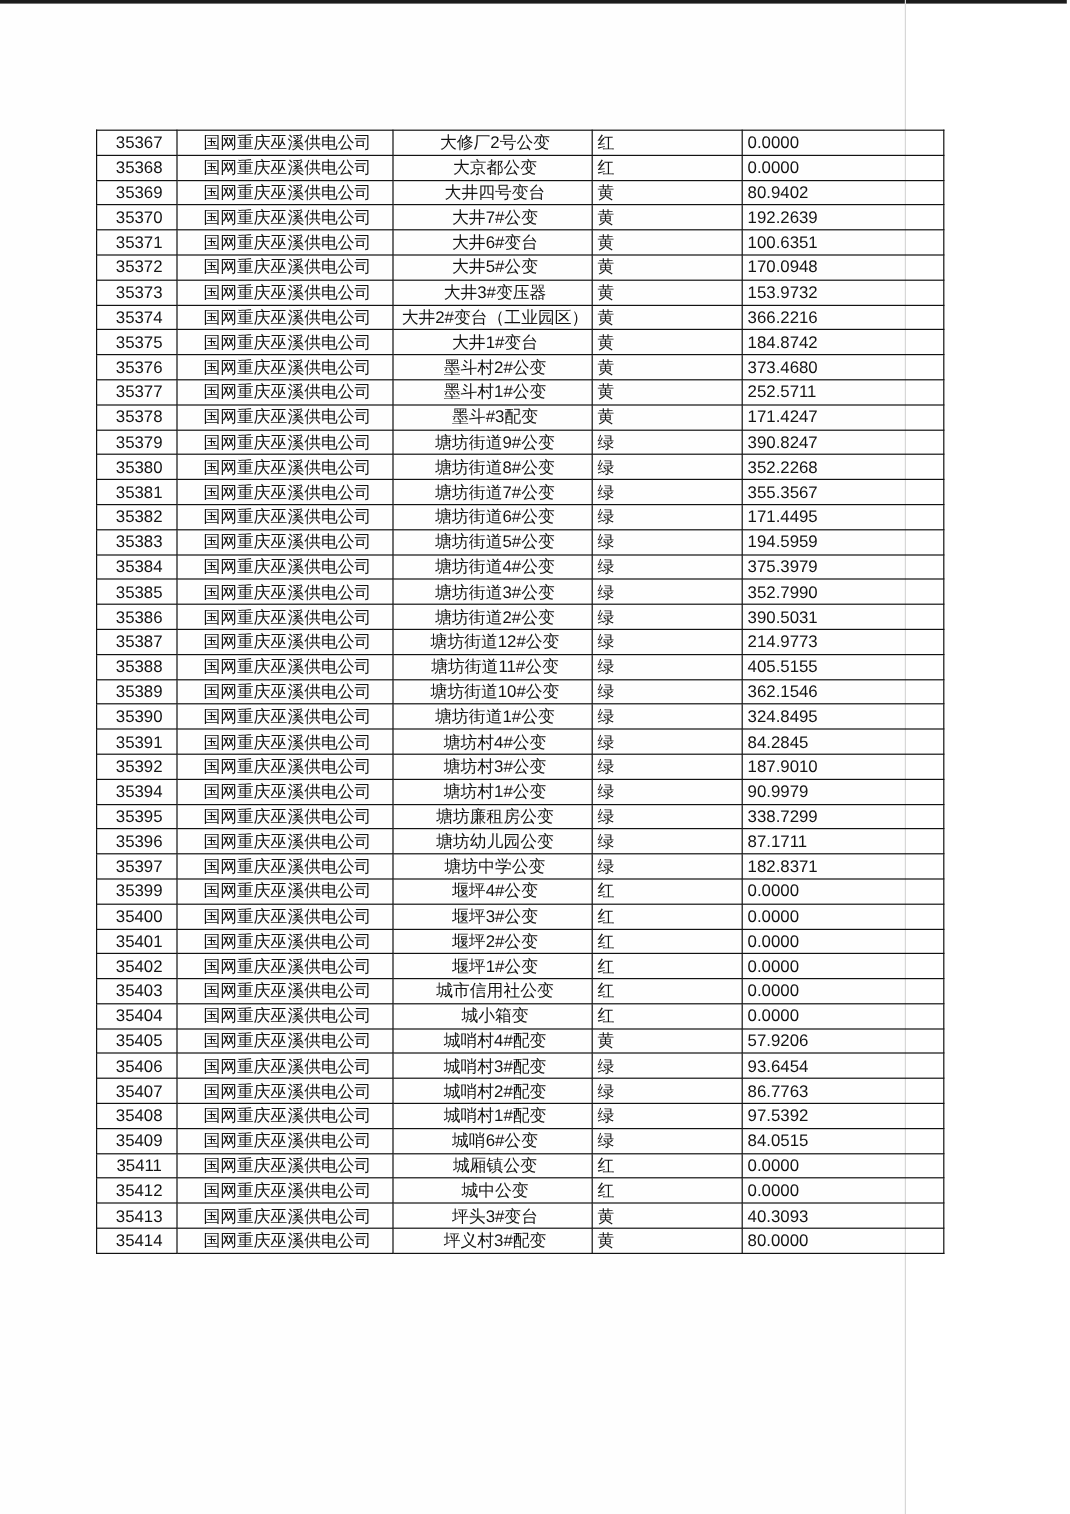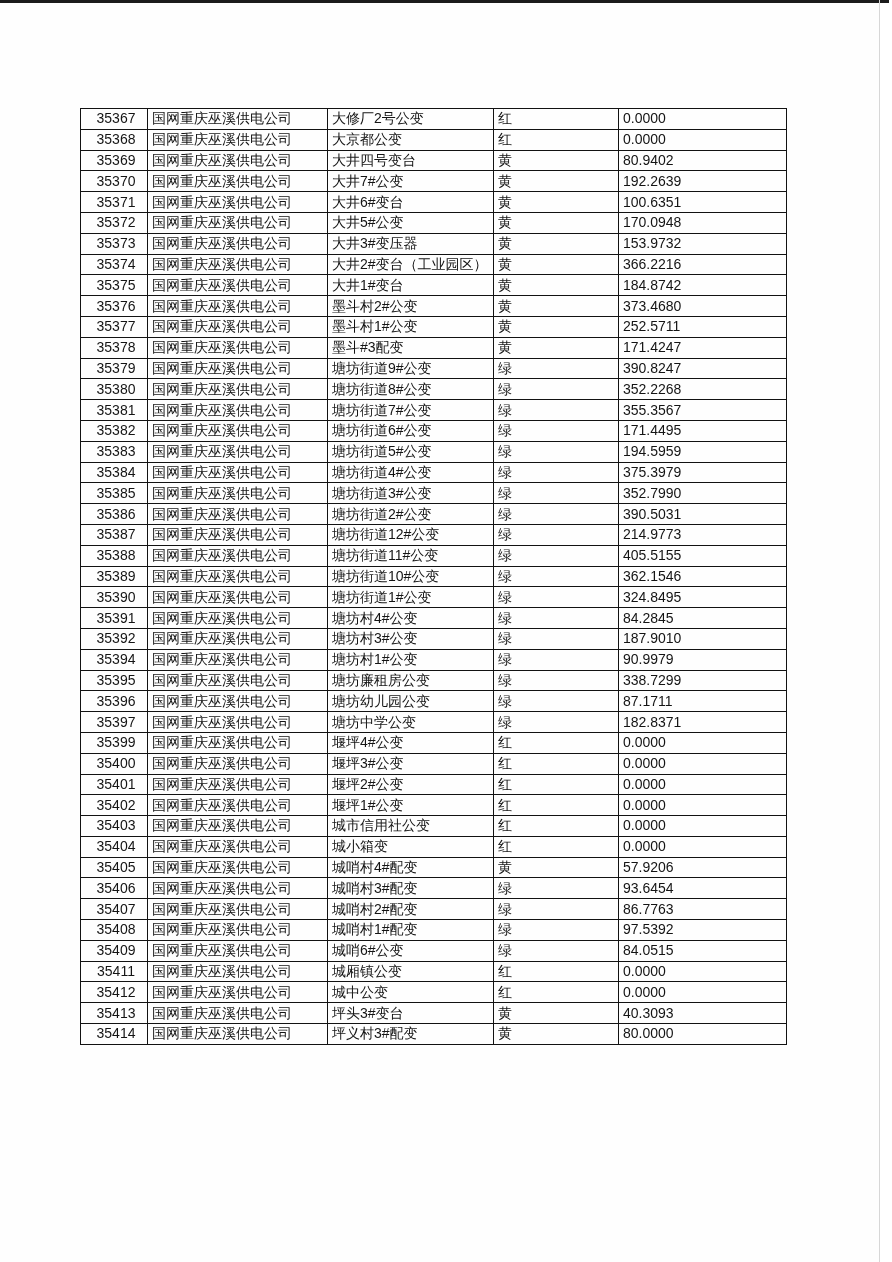--- a/index.html
+++ b/index.html
@@ -7,21 +7,21 @@
     padding: 0;
     background: #ffffff;
     width: 892px;
     height: 1262px;
     overflow: hidden;
     font-family: "Liberation Sans", "DejaVu Sans", sans-serif;
     color: #1a1a1a;
   }
   .page {
     position: relative;
-    width: 880px;
+    width: 755px;
     height: 1262px;
     background: #fefefe;
   }
   .top-rule {
     position: absolute;
     top: 0;
     left: 0;
     width: 889px;
     height: 3px;
     background: #1c1c1c;
@@ -47,22 +47,22 @@
     height: 19.8px;
     font-size: 14px;
     line-height: 19px;
     padding: 0 0 0 4px;
     white-space: nowrap;
     overflow: hidden;
     vertical-align: middle;
     color: #141414;
   }
   td.c-id     { text-align: center; padding: 0; }
-  td.c-company{ text-align: left; }
-  td.c-station{ text-align: left; }
+  td.c-company{ text-align: center; }
+  td.c-station{ text-align: center; }
   td.c-status { text-align: left; }
   td.c-value  { padding: 0; font-variant-numeric: tabular-nums; }
 </style>
 </head>
 <body>
 
 <div class="page">
   <div class="top-rule"></div>
   <div class="right-edge"></div>
 

